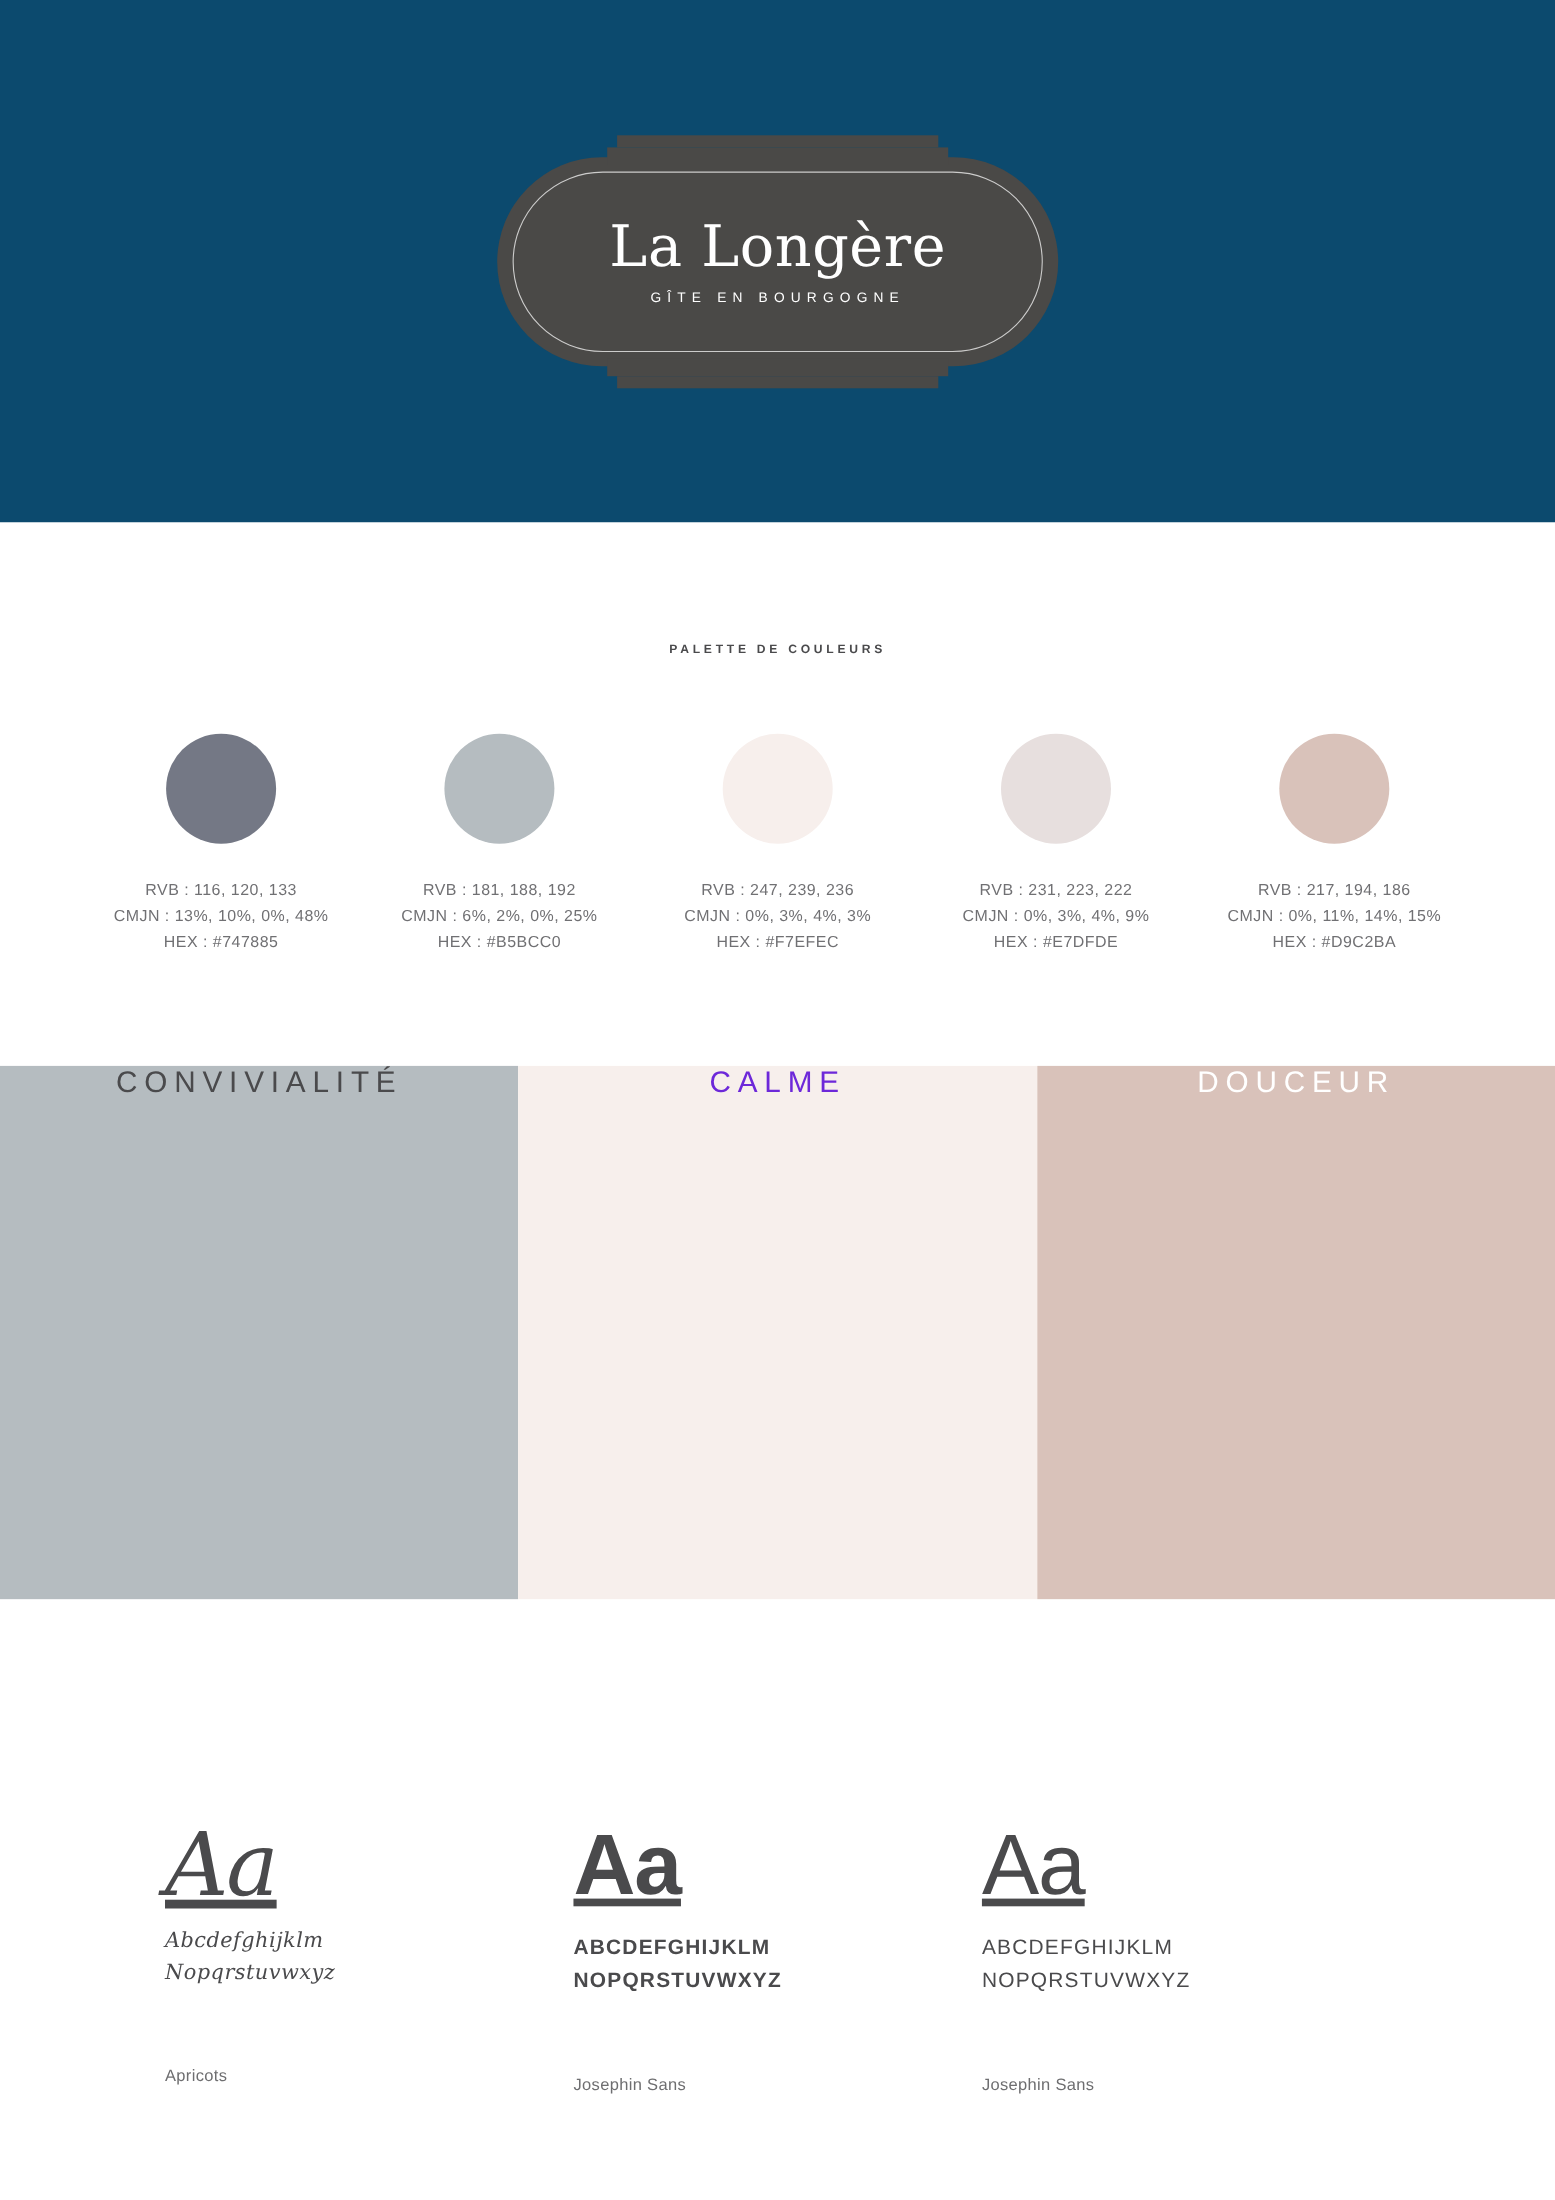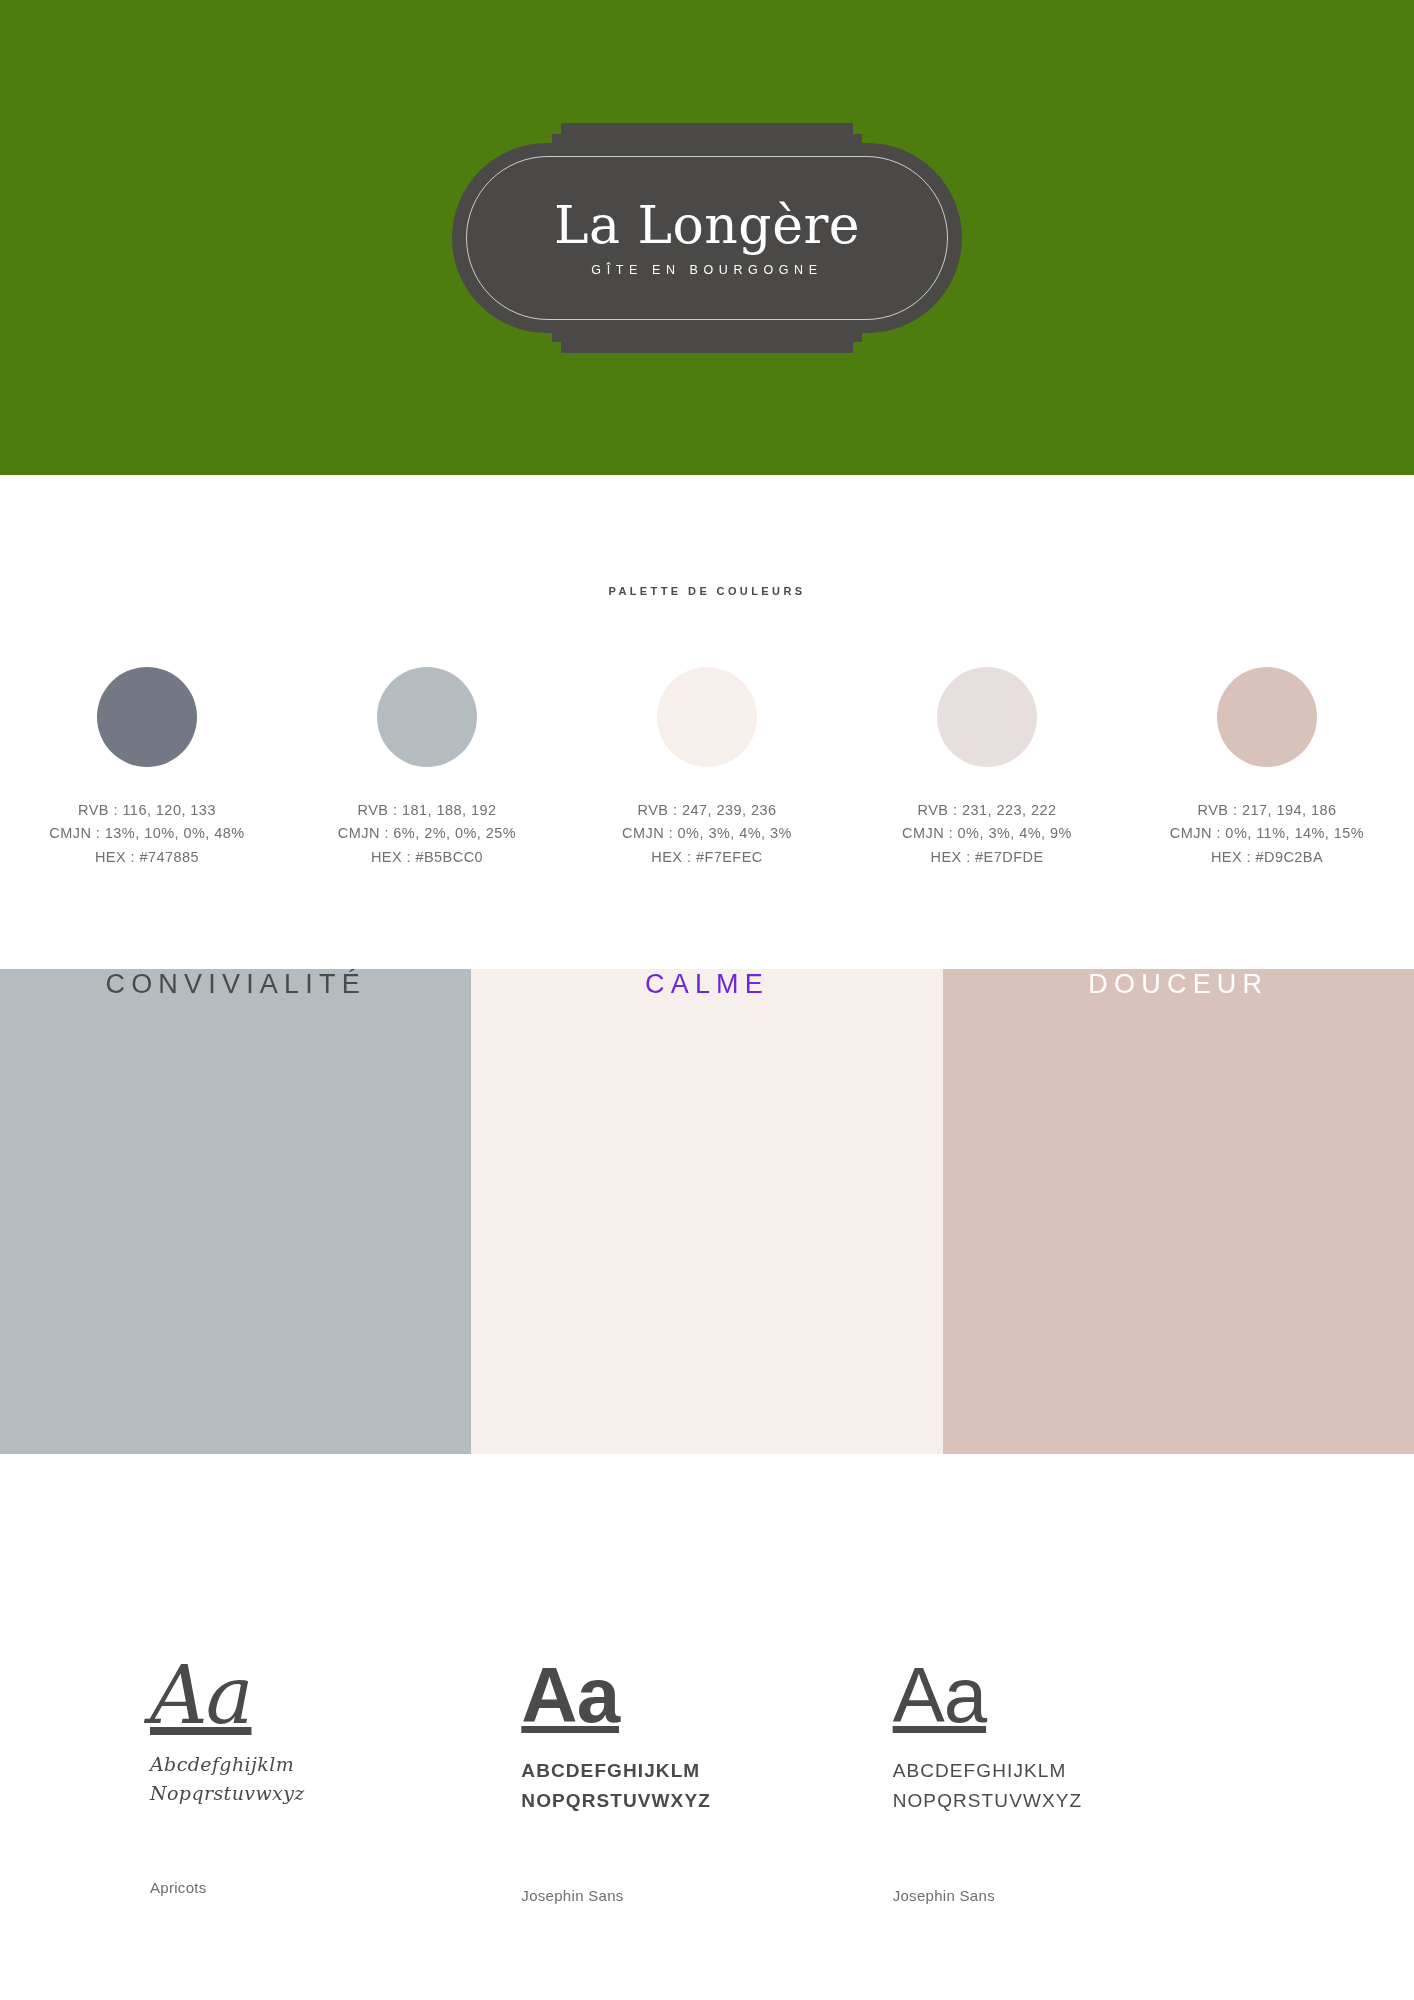--- a/index.html
+++ b/index.html
@@ -6,21 +6,21 @@
   html,body { width:1414px; }
   body {
     font-family:"Liberation Sans", sans-serif;
     background:#ffffff;
     -webkit-font-smoothing:antialiased;
   }
   .page { width:1414px; min-height:2000px; display:flex; flex-direction:column; }
 
   
   .hero {
-    background:#4d7c0f;
+    background:#0c4a6e;
     height:475px;
     display:flex; align-items:center; justify-content:center;
   }
   .logo-wrap { position:relative; width:510px; height:230px; }
 
   .logo-bar-top, .logo-bar-bottom {
     position:absolute; left:50%; transform:translateX(-50%);
     width:292px; height:11px; background:#4A4947;
   }
   .logo-bar-top { top:0; }
@@ -67,21 +67,21 @@
     text-align:center;
     font-size:11px; font-weight:700; color:#4A4A4C;
     letter-spacing:3.4px;
   }
 
   
   .palette-sec { padding-top:110px; padding-bottom:100px; }
   .swatches {
     margin-top:70px;
     display:flex; justify-content:center; align-items:flex-start;
-    gap:75px;
+    gap:48px;
   }
   .swatch { width:205px; text-align:center; }
   .swatch-dot {
     width:100px; height:100px; border-radius:50%;
     margin:0 auto 32px;
   }
   .swatch-line {
     font-size:14.5px; color:#707073;
     letter-spacing:.45px; line-height:1.62;
     white-space:nowrap;

